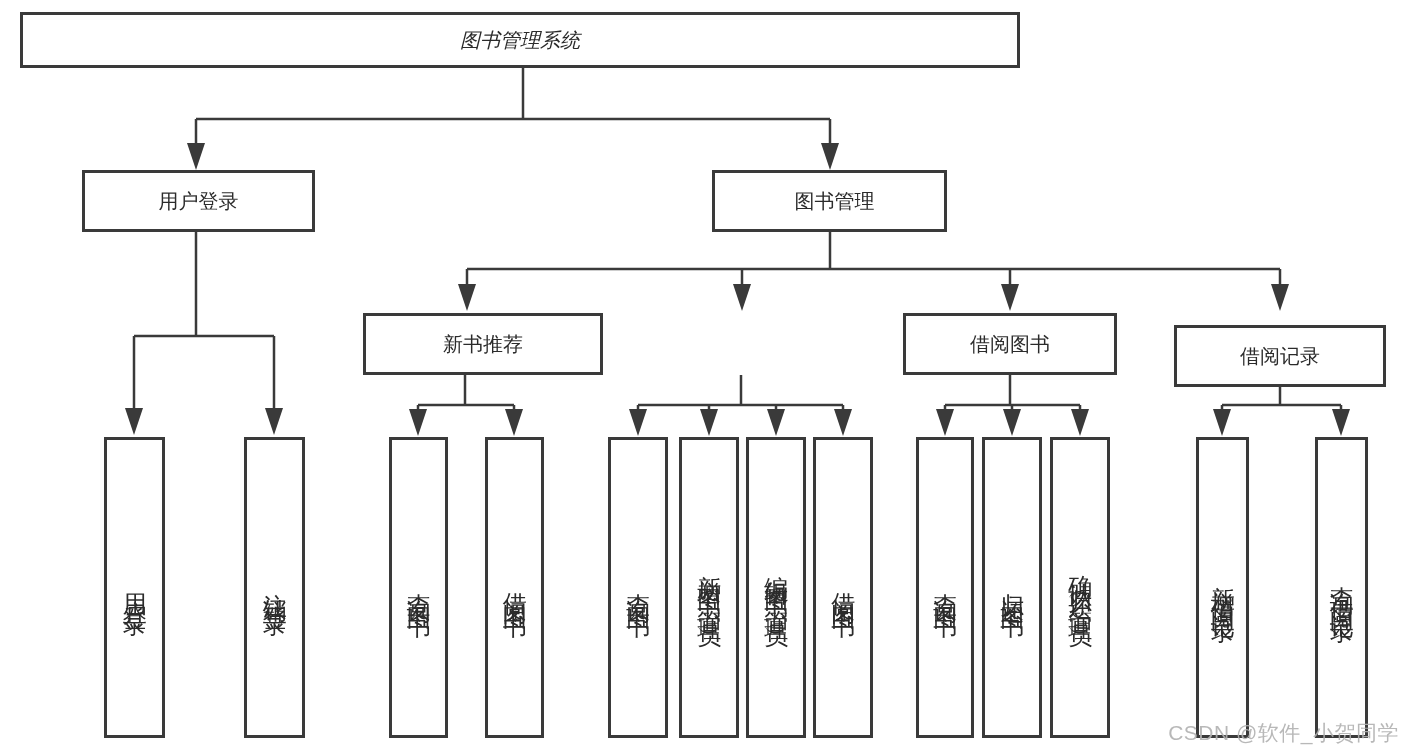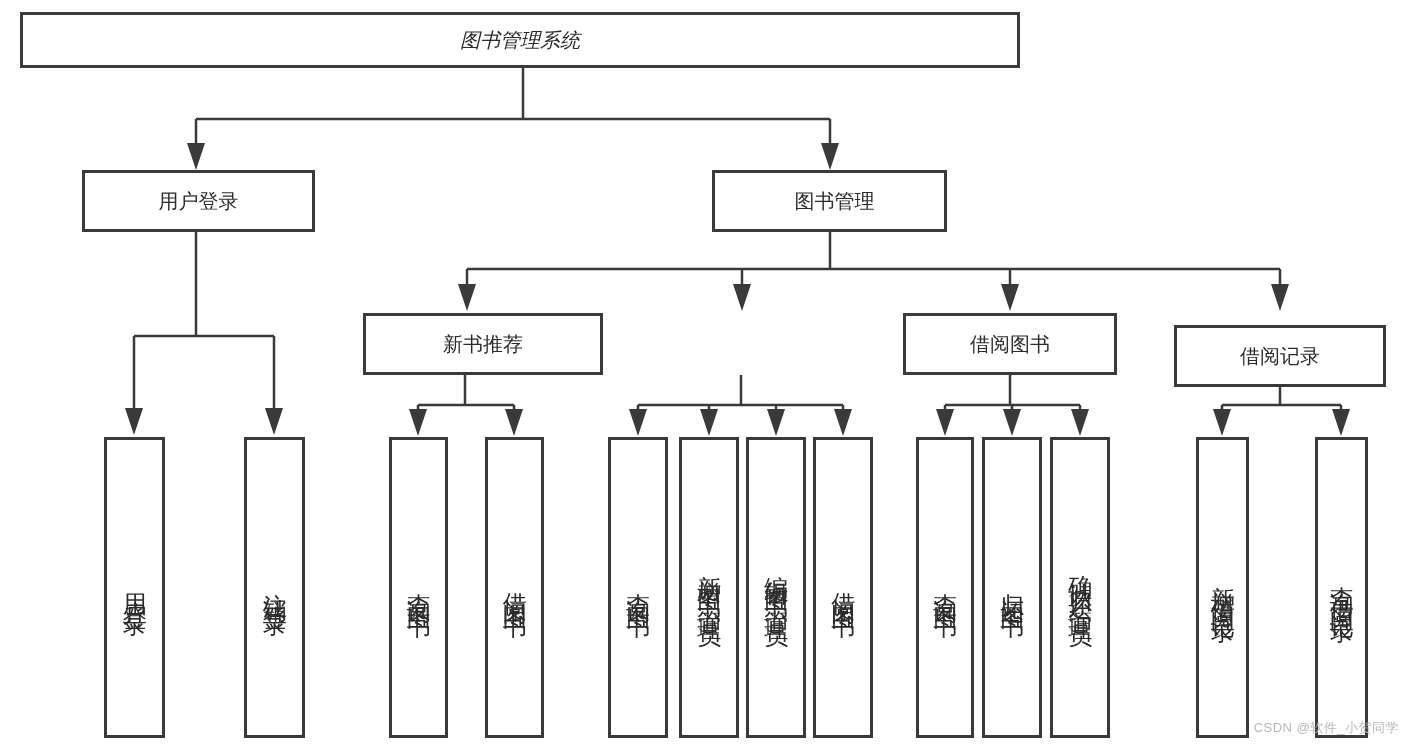--- a/index.html
+++ b/index.html
@@ -30,21 +30,21 @@
     writing-mode:vertical-lr;
     text-orientation:mixed;
     font-size:24px;
     letter-spacing:7px;
     line-height:1.1;
     color:var(--text);
   }
   .watermark{
     position:absolute;
     top:719px;right:6px;
-    font-size:13px;
+    font-size:21px;
     color:var(--wm);
     opacity:.9;
     letter-spacing:.5px;
     z-index:5;
   }
 </style>
 </head>
 <body>
 
 <div class="canvas">

